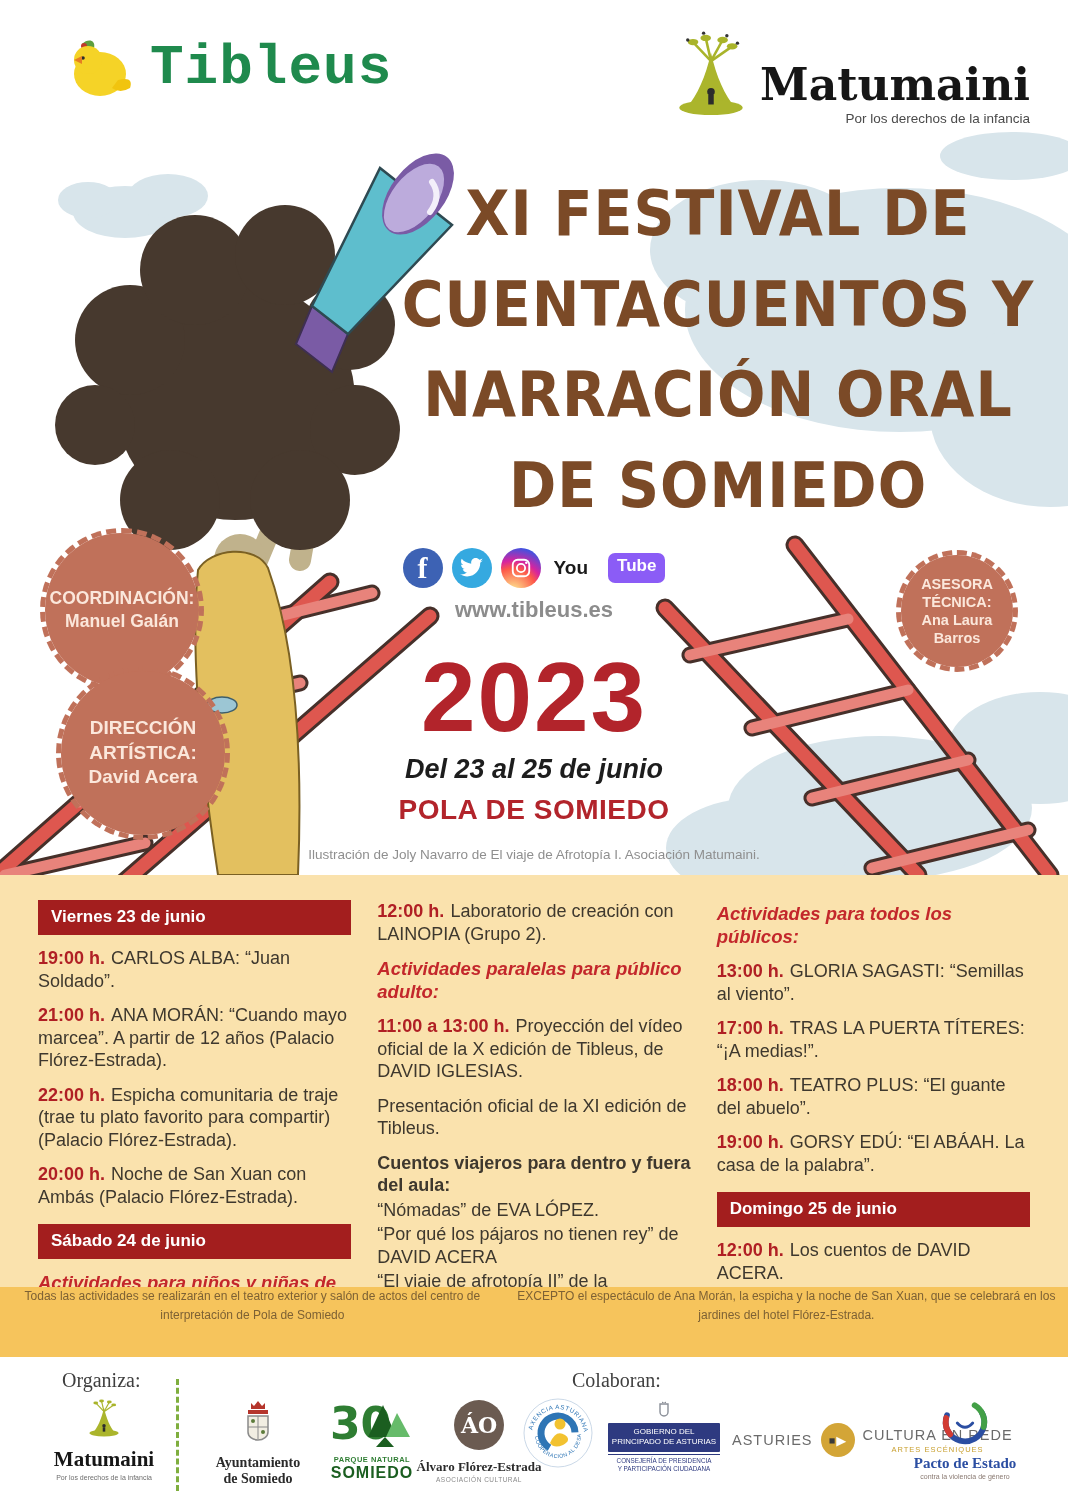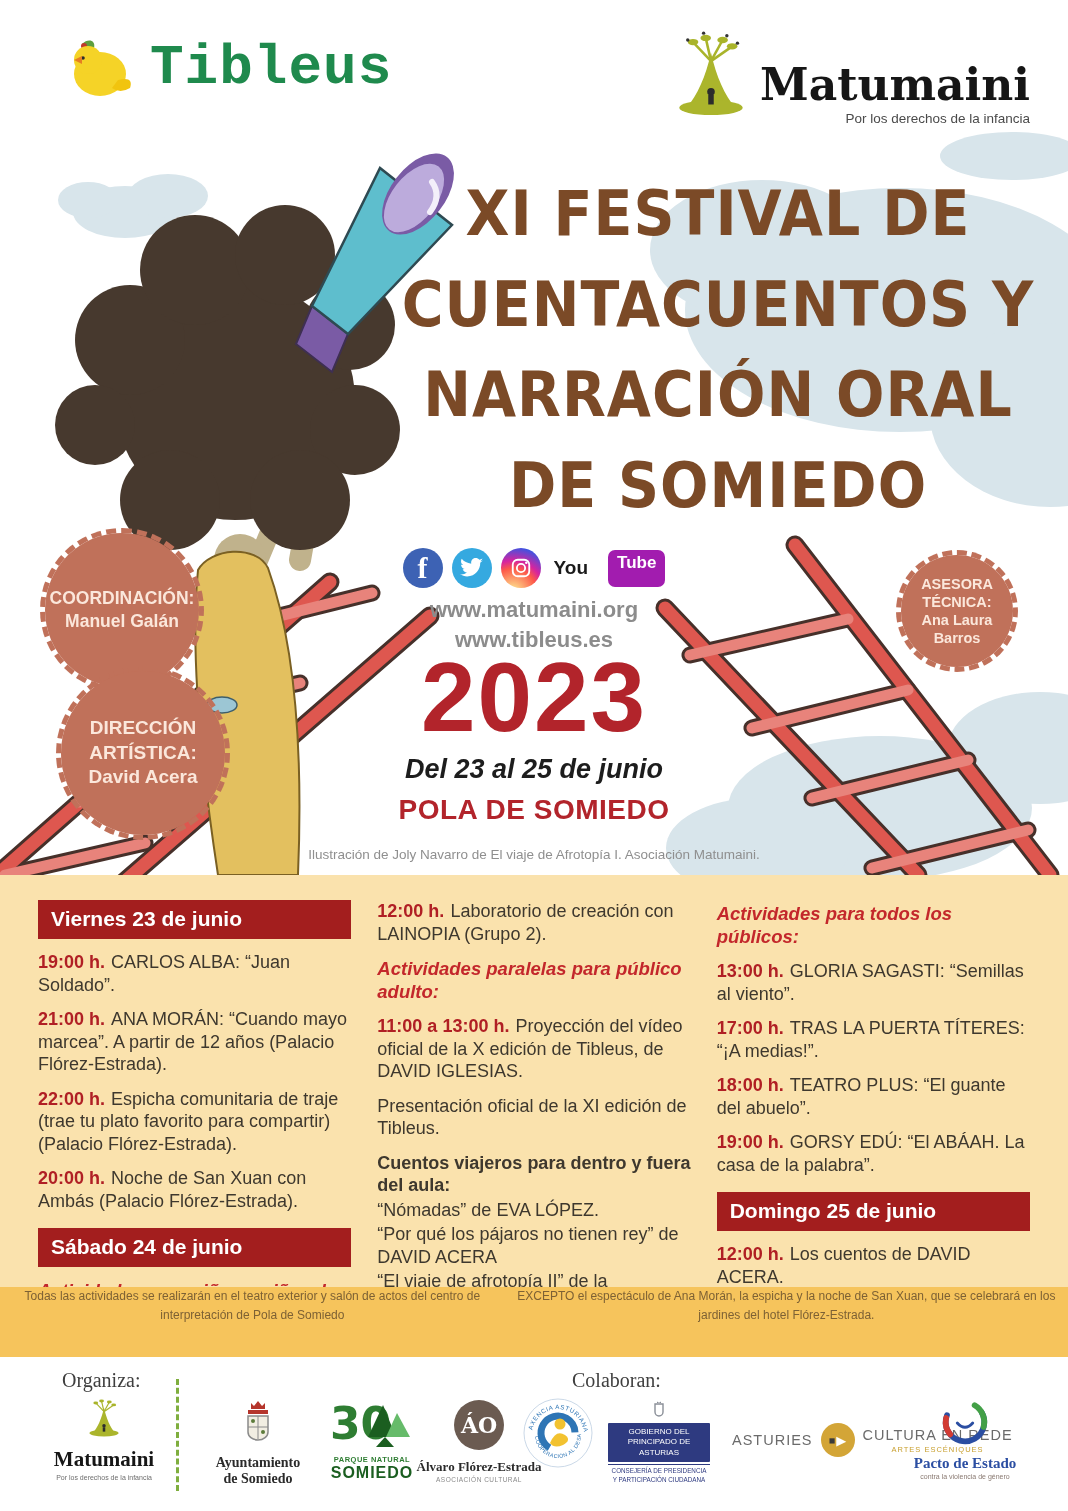--- a/index.html
+++ b/index.html
@@ -24,21 +24,21 @@
 
   
   .social{position:absolute;left:0;right:0;top:546px;text-align:center;z-index:3;}
   .icons{display:flex;justify-content:center;align-items:center;gap:9px;height:44px;}
   .sic{width:40px;height:40px;border-radius:50%;display:flex;align-items:center;justify-content:center;}
   .fb{background:#3D62B4;color:#fff;font-family:"Liberation Serif",serif;font-weight:700;font-size:30px;}
   .tw{background:#35A9E0;}
   .ig{background:radial-gradient(circle at 30% 110%, #fdf497 0%, #fd5949 45%, #d6249f 60%, #285AEB 90%);}
   .yt{display:flex;align-items:center;gap:20px;margin-left:4px;}
   .yt-you{font-weight:700;color:#1a1a1a;font-size:19px;}
-  .yt-tube{background:#a21caf;color:#fff;font-weight:700;font-size:17px;border-radius:7px;padding:3px 9px 14px;}
+  .yt-tube{background:#8b5cf6;color:#fff;font-weight:700;font-size:17px;border-radius:7px;padding:3px 9px 7px;}
   .urls{margin-top:5px;font-weight:700;color:#8C8C8C;font-size:22px;line-height:1.35;}
 
   
   .badge{position:absolute;border-radius:50%;background:#C0715A;background-clip:padding-box;
          border:5px dashed #C0715A;box-sizing:border-box;display:flex;flex-direction:column;
          align-items:center;justify-content:center;text-align:center;color:#FBE7DB;
          font-weight:700;z-index:3;line-height:1.3;}
   .badge-coord{left:40px;top:528px;width:164px;height:164px;font-size:17.5px;}
   .badge-dir{left:56px;top:666px;width:174px;height:174px;font-size:19px;}
   .badge-ases{left:896px;top:550px;width:122px;height:122px;font-size:14.5px;line-height:1.25;}
@@ -47,21 +47,21 @@
   .year-block{position:absolute;left:0;right:0;top:648px;text-align:center;z-index:2;}
   .year{font-size:98px;font-weight:700;color:#B2242B;line-height:1;letter-spacing:2px;}
   .dates{margin-top:8px;font-size:27px;font-weight:700;font-style:italic;color:#1d1d1d;}
   .place{margin-top:9px;font-size:28px;font-weight:700;color:#B2242B;letter-spacing:.5px;}
   .credit{position:absolute;left:0;right:0;top:847px;text-align:center;font-size:13.5px;color:#8F8F8F;z-index:2;}
 
   
   .schedule{position:absolute;left:0;top:875px;width:1068px;height:412px;background:#FAE2AD;
             box-sizing:border-box;padding:25px 38px 0;display:flex;gap:26px;z-index:2;}
   .col{flex:1;min-width:0;}
-  .day-header{background:#A31E1E;color:#ffffff;font-weight:700;font-size:21px;padding:7px 13px 8px;margin:0 0 12px;}
+  .day-header{background:#A31E1E;color:#ffffff;font-weight:700;font-size:17px;padding:7px 13px 8px;margin:0 0 12px;}
   .mt{margin-top:16px;}
   .ev{font-size:18px;color:#3E382E;margin:0 0 12px;line-height:1.25;}
   .ev .time{color:#B01F24;font-weight:700;margin-right:6px;}
   .sub{color:#C3272B;font-weight:700;font-style:italic;font-size:18.5px;margin:2px 0 12px;line-height:1.25;}
   .tight{margin-bottom:2px;}
   .b{font-weight:700;}
 
   
   .banner{position:absolute;left:0;top:1287px;width:1068px;height:70px;background:#F6C45C;
           display:flex;flex-direction:row;justify-content:center;text-align:center;
@@ -79,21 +79,21 @@
   .matu-foot .tg{font-size:7px;color:#6d6d6d;margin-top:2px;}
   .ayto{left:200px;top:42px;width:116px;}
   .ayto .t{font-family:"Liberation Serif",serif;font-weight:700;font-size:14px;color:#2b2b2b;line-height:1.15;margin-top:4px;}
   .parque{left:322px;top:40px;width:100px;}
   .parque .s{font-size:7.5px;color:#2E7D32;font-weight:700;letter-spacing:.5px;margin-top:2px;}
   .parque .bgn{font-size:16px;color:#1B5E20;font-weight:700;letter-spacing:1px;}
   .alvaro{left:412px;top:42px;width:134px;}
   .alvaro .t{font-family:"Liberation Serif",serif;font-weight:700;font-size:13px;color:#2b2b2b;margin-top:4px;}
   .alvaro .st{font-size:6.5px;color:#8a8a8a;letter-spacing:.5px;margin-top:1px;}
   .agencia{left:518px;top:40px;width:80px;}
-  .gob{left:608px;top:44px;width:102px;}
+  .gob{left:608px;top:44px;width:112px;}
   .gob-box{background:#2E3A80;color:#fff;font-size:8px;line-height:1.3;padding:4px 3px;border-radius:1px;margin-top:2px;}
   .gob-sub{font-size:6.3px;color:#2E3A80;line-height:1.35;margin-top:2px;border-top:1px solid #2E3A80;padding-top:2px;}
   .ast{left:732px;top:66px;display:flex;align-items:center;gap:8px;}
   .ast-a,.ast-b{font-size:14.5px;color:#6b6b6b;letter-spacing:1px;}
   .ast-badge{width:34px;height:34px;border-radius:50%;background:#D3A537;color:#fff;display:flex;
              align-items:center;justify-content:center;font-size:13px;gap:1px;}
   .ast-sq{color:#3a3a3a;font-size:8px;}
   .ast-right{display:flex;flex-direction:column;}
   .ast-c{font-size:7.5px;color:#C9A030;letter-spacing:1px;margin-top:2px;}
   .pacto{left:905px;top:38px;width:120px;}
@@ -242,21 +242,20 @@
           <circle cx="12" cy="12" r="4.5" fill="none" stroke="#ffffff" stroke-width="2"></circle>
           <circle cx="17.8" cy="6.2" r="1.4" fill="#ffffff"></circle>
         </svg>
       </div>
       <div class="yt">
         <span class="yt-you">You</span>
         <span class="yt-tube">Tube</span>
       </div>
     </div>
     <div class="urls">
-      <div>www.matumaini.org</div>
       <div>www.tibleus.es</div>
     </div>
   </div>
 
   <div class="badge badge-coord">
     <div>COORDINACIÓN:</div>
     <div>Manuel Galán</div>
   </div>
   <div class="badge badge-dir">
     <div>DIRECCIÓN</div>

